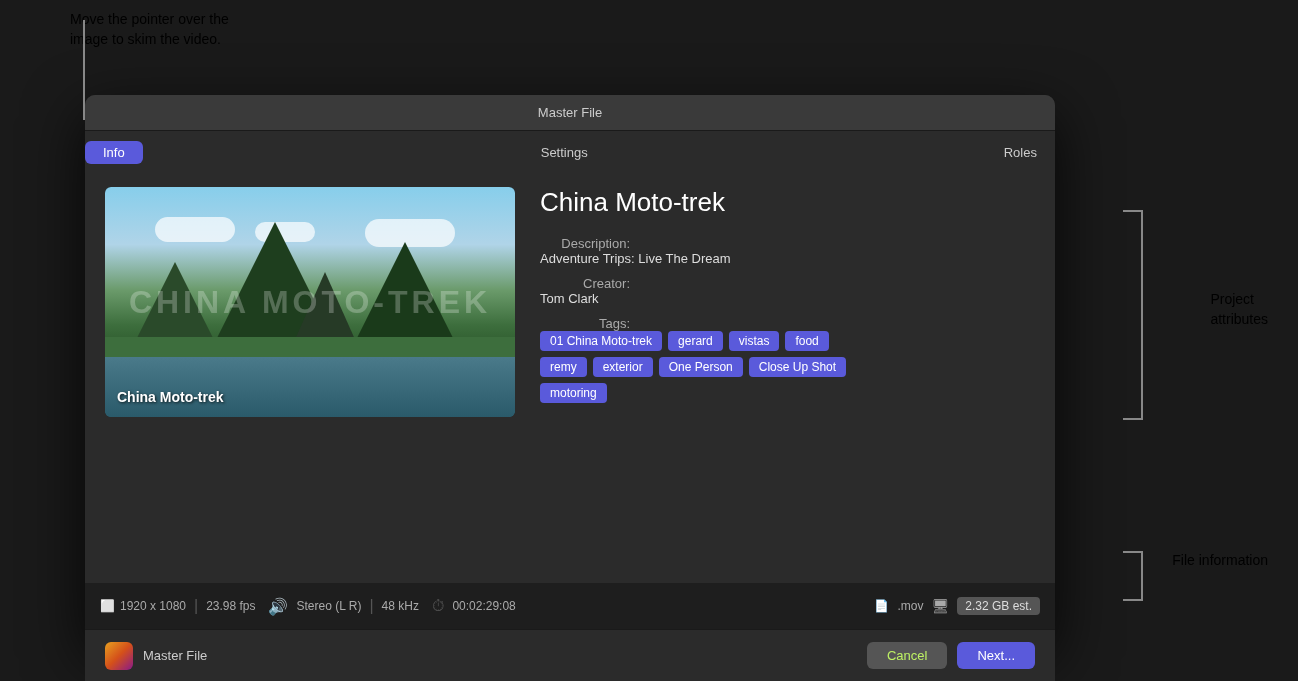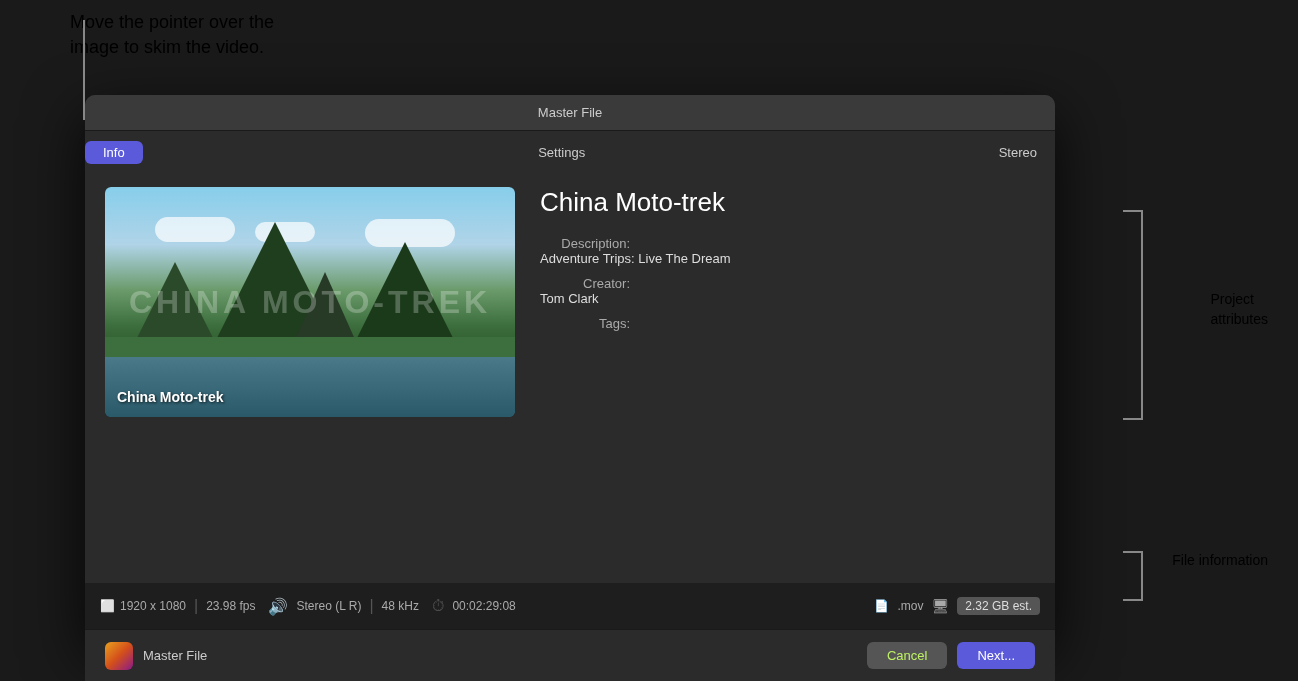--- a/index.html
+++ b/index.html
@@ -10,21 +10,21 @@
       height: 681px;
       position: relative;
       overflow: hidden;
     }
 
     .annotation-top {
       position: absolute;
       top: 10px;
       left: 70px;
       color: #000;
-      font-size: 18px;
+      font-size: 14px;
       line-height: 1.4;
       z-index: 10;
     }
 
     .annotation-right-top {
       position: absolute;
       top: 290px;
       right: 30px;
       color: #000;
       font-size: 14px;
@@ -437,21 +437,21 @@
 
 <div class="main-window">
 
   <div class="title-bar">
     <span class="title-bar-title">Master File</span>
   </div>
 
   <div class="tabs-bar">
     <div class="tab active">Info</div>
     <div class="tab">Settings</div>
-    <div class="tab">Stereo</div>
+    <div class="tab">Roles</div>
   </div>
 
   <div class="content-area">
 
     <div class="video-preview">
       <div class="video-landscape">
         <div class="clouds">
           <div class="cloud cloud1"></div>
           <div class="cloud cloud2"></div>
           <div class="cloud cloud3"></div>
@@ -475,20 +475,31 @@
         <span class="info-value">Adventure Trips: Live The Dream</span>
       </div>
 
       <div class="info-row">
         <span class="info-label">Creator:</span>
         <span class="info-value">Tom Clark</span>
       </div>
 
       <div class="info-row">
         <span class="info-label">Tags:</span>
+        <div class="tags-container">
+          <span class="tag">01 China Moto-trek</span>
+          <span class="tag">gerard</span>
+          <span class="tag">vistas</span>
+          <span class="tag">food</span>
+          <span class="tag">remy</span>
+          <span class="tag">exterior</span>
+          <span class="tag">One Person</span>
+          <span class="tag">Close Up Shot</span>
+          <span class="tag">motoring</span>
+        </div>
       </div>
     </div>
   </div>
 
 </div>
 
 <div class="bottom-bar">
   <span style="color:#aaa;font-size:12px;">⬜</span>
   <span class="file-info-item">1920 x 1080</span>
   <span class="separator">|</span>

